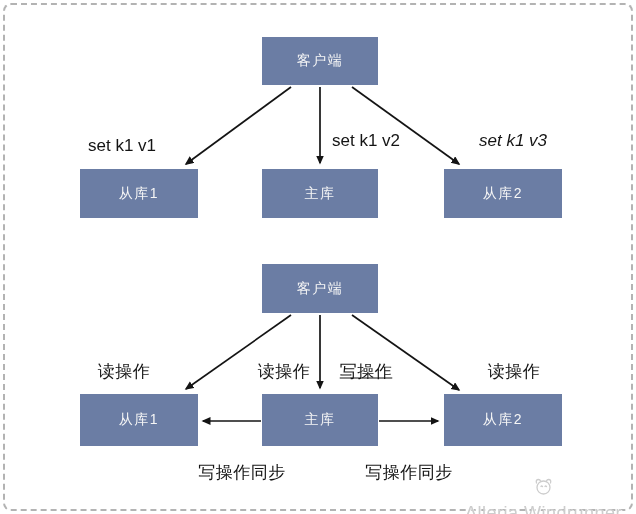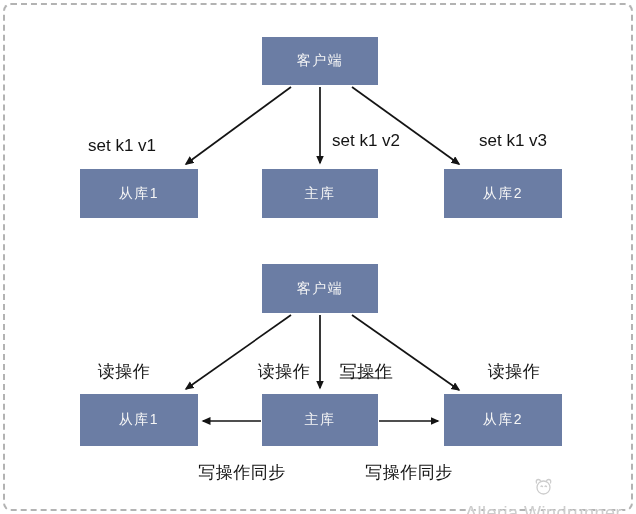--- a/index.html
+++ b/index.html
@@ -65,21 +65,21 @@
 
 <div>
   <div class="node" style="left:262px; top:37px; width:116px; height:48px;">客户端</div>
 
   <div class="node" style="left:80px; top:169px; width:118px; height:49px;">从库1</div>
   <div class="node" style="left:262px; top:169px; width:116px; height:49px;">主库</div>
   <div class="node" style="left:444px; top:169px; width:118px; height:49px;">从库2</div>
 
   <span class="elabel latin" style="left:122px; top:146px;">set k1 v1</span>
   <span class="elabel latin" style="left:366px; top:141px;">set k1 v2</span>
-  <span class="elabel latin" style="left:513px; top:141px;">set k1 v3</span>
+  <span class="elabel latin" style="left:513px; top:141px;font-style:italic;">set k1 v3</span>
 </div>
 
 <div>
   <div class="node" style="left:262px; top:264px; width:116px; height:49px;">客户端</div>
 
   <div class="node" style="left:80px; top:394px; width:118px; height:52px;">从库1</div>
   <div class="node" style="left:262px; top:394px; width:116px; height:52px;">主库</div>
   <div class="node" style="left:444px; top:394px; width:118px; height:52px;">从库2</div>
 
   <span class="elabel" style="left:124px; top:371px;">读操作</span>

